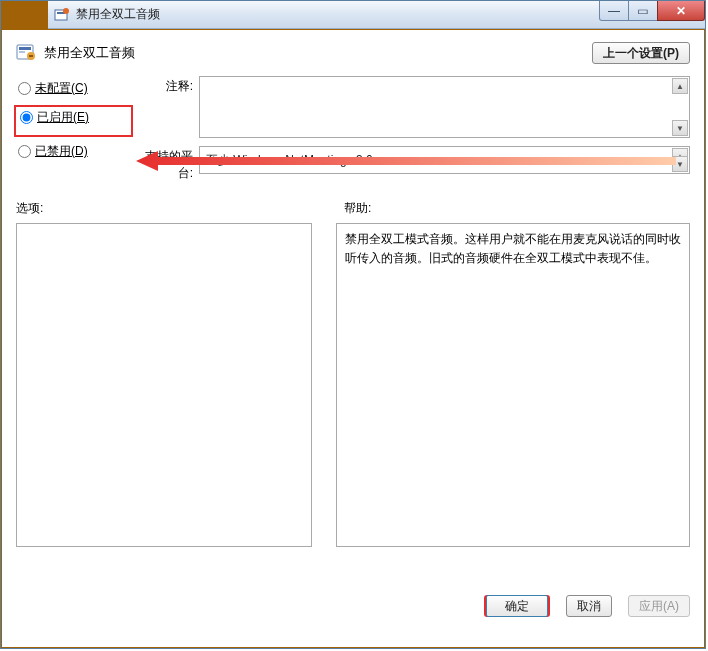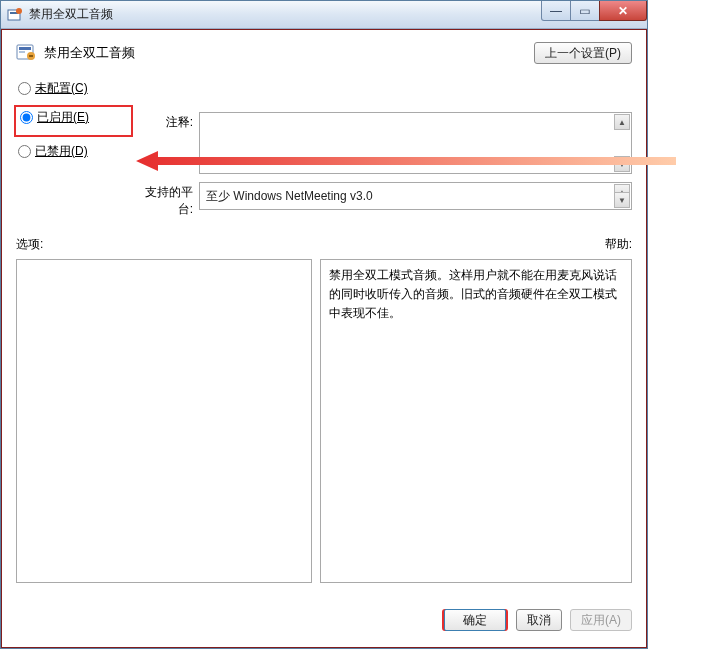--- a/index.html
+++ b/index.html
@@ -1,65 +1,65 @@
 <!DOCTYPE html>
 <html><head>
 <meta charset="utf-8">
 <style>
   * { box-sizing: border-box; font-family: "Microsoft YaHei", "SimSun", Tahoma, sans-serif; font-size: 12px; }
   body { margin: 0; background: #fff; width: 708px; height: 651px; overflow: hidden; }
-  .window { width: 648px; height: 649px; border: 1px solid #5a7ea0; background: #7f1d1d; position: relative; }
+  .window { width: 706px; height: 649px; border: 1px solid #5a7ea0; background: #a16207; position: relative; padding-left: 47px; }
   .titlebar { height: 28px; background: linear-gradient(#f4f8fc 0%, #dbe6f3 50%, #cad9ec 100%); border-bottom: 1px solid #9aaec7; display: flex; align-items: center; padding: 0 0 0 6px; position: relative; }
   .title-icon { width: 16px; height: 16px; margin-right: 6px; display: inline-flex; align-items: center; justify-content: center; }
   .title-text { color: #1a1a1a; font-size: 12px; flex: 1; }
   .winbtns { display: flex; height: 20px; position: absolute; right: 0; top: 0; }
   .winbtn { width: 30px; height: 20px; border: 1px solid #6d86a6; border-top: none; background: linear-gradient(#e7eff9, #c8d8ec); display: flex; align-items: center; justify-content: center; margin-left: -1px; }
   .winbtn.min { border-bottom-left-radius: 3px; }
   .winbtn.close { width: 48px; background: linear-gradient(#e88, #c8453b); border-color: #7a2b24; border-bottom-right-radius: 3px; }
   .winbtn.close span { color: #fff; font-weight: bold; font-size: 12px; }
   .winbtn span { font-size: 12px; color: #2a3b55; }
 
   .content { position: absolute; top: 29px; left: 1px; right: 1px; bottom: 1px; background: #fff; }
   .inner { padding: 12px 14px 10px 14px; height: 100%; position: relative; }
 
   .header-row { display: flex; align-items: center; }
   .setting-icon { width: 20px; height: 20px; margin-right: 8px; display: inline-flex; }
   .setting-title { font-size: 13px; flex: 1; }
-  .navbtns { display: flex; gap: 24px; }
+  .navbtns { display: flex; gap: 24px; font-weight: bold; }
   .btn { height: 22px; padding: 0 10px; border: 1px solid #8a8a8a; background: linear-gradient(#fdfdfd, #e6e6e6); border-radius: 3px; display: inline-flex; align-items: center; justify-content: center; cursor: default; font-size: 12px; color: #222; }
   .btn.disabled { color: #999; border-color: #c2c2c2; background: #f2f2f2; }
 
   .config-row { display: flex; margin-top: 12px; }
   .radios { width: 115px; padding-top: 4px; }
   .radio-line { display: flex; align-items: center; margin-bottom: 10px; padding-left: 2px; }
   .radio-line input { margin: 0 4px 0 0; }
   .radio-line label { font-size: 12px; text-decoration: underline; }
   .highlight-box { border: 2px solid #e62e2e; padding: 2px 2px; margin: -2px -2px 6px -2px; }
 
-  .right-fields { flex: 1; display: flex; flex-direction: column; gap: 8px; margin-left: 4px; margin-top: 36px; }
+  .right-fields { flex: 1; display: flex; flex-direction: column; gap: 8px; margin-left: 4px; }
   .field-row { display: flex; }
   .field-label { width: 64px; text-align: right; padding-right: 6px; padding-top: 2px; font-size: 12px; color: #000; }
   .textbox { flex: 1; border: 1px solid #a9a9a9; background: #fff; height: 62px; position: relative; }
   .textbox.small { height: 28px; }
   .textbox .scroll-up, .textbox .scroll-down { position: absolute; right: 1px; width: 16px; height: 16px; background: linear-gradient(#f3f3f3,#dcdcdc); border: 1px solid #b5b5b5; display: flex; align-items: center; justify-content: center; font-size: 8px; color: #555; }
   .textbox .scroll-up { top: 1px; }
   .textbox .scroll-down { bottom: 1px; }
   .textbox-content { padding: 4px 20px 4px 6px; font-size: 12px; color: #222; line-height: 1.5; }
 
   .arrow-overlay { position: absolute; left: 134px; top: 118px; width: 540px; height: 30px; pointer-events: none; }
 
-  .section-labels { display: flex; margin-top: 18px; justify-content: space-between; }
+  .section-labels { display: flex; margin-top: 18px; }
   .lbl-left { width: 300px; font-size: 12px; }
   .lbl-right { font-size: 12px; margin-left: 28px; }
 
-  .panels { display: flex; gap: 8px; margin-top: 6px; height: 324px; }
+  .panels { display: flex; gap: 24px; margin-top: 6px; height: 324px; }
   .panel { border: 1px solid #a9a9a9; background: #fff; flex: 1; padding: 6px 8px; font-size: 12px; line-height: 1.6; overflow: hidden; }
   .panel.left { flex: 0 0 296px; }
 
-  .footer { position: absolute; right: 14px; bottom: 16px; display: flex; gap: 8px; align-items: center; }
+  .footer { position: absolute; right: 14px; bottom: 30px; display: flex; gap: 16px; align-items: center; }
   .btn.primary-outline { border: 2px solid #e62e2e; padding: 0; }
   .btn.primary-outline .inner-btn { border: 1px solid #3c7fb1; background: linear-gradient(#fdfdfd,#e6e6e6); padding: 0 18px; height: 22px; display: inline-flex; align-items: center; border-radius: 2px; }
 </style>
 </head>
 <body>
 
 <div class="window">
   <div class="titlebar">
     <span class="title-icon">
       <svg width="16" height="16" viewBox="0 0 16 16">

